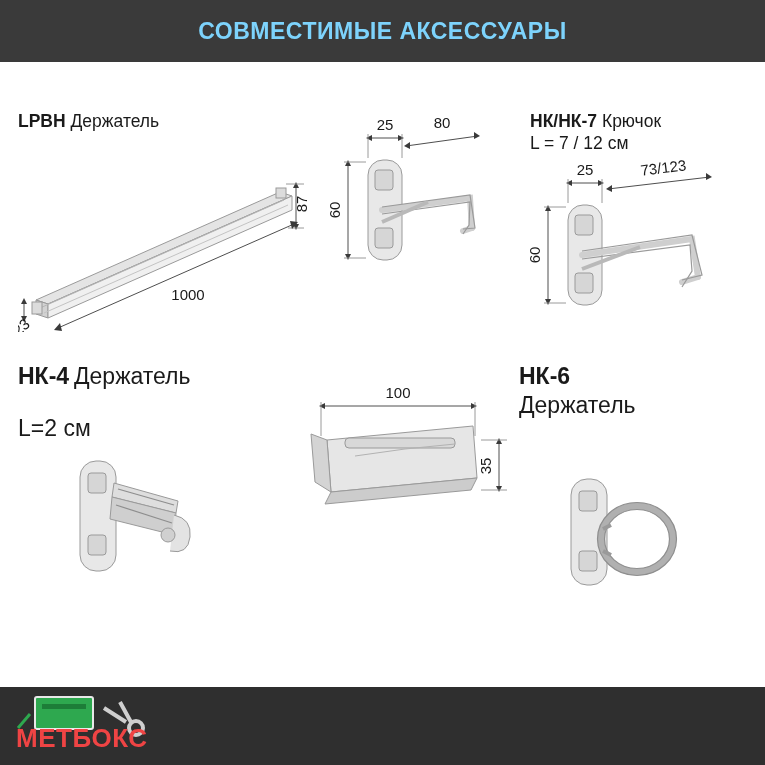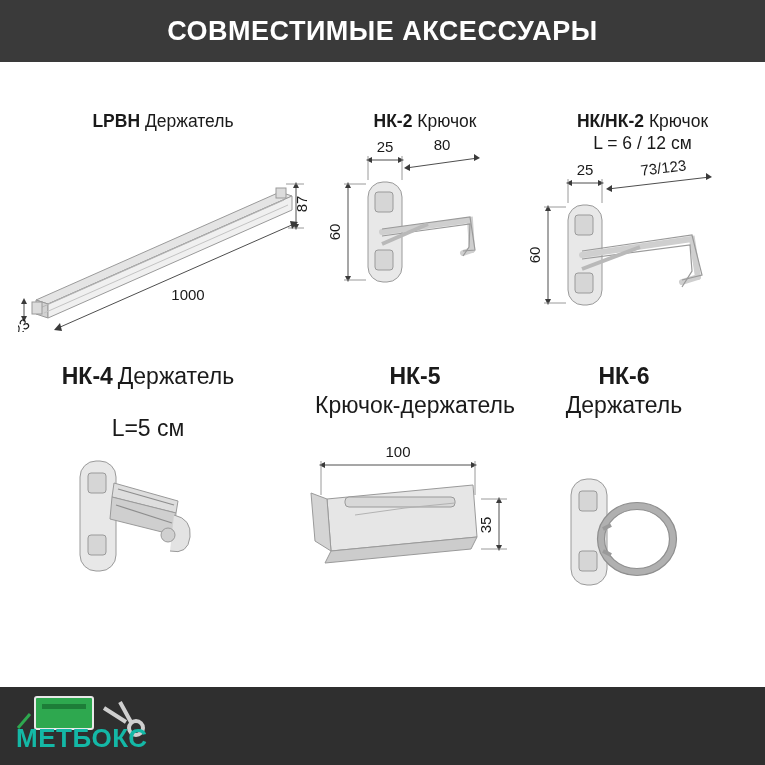--- a/index.html
+++ b/index.html
@@ -26,41 +26,40 @@
     left: 0;
     top: 0;
     width: 765px;
     height: 62px;
     background: #3a3a3a;
     display: flex;
     align-items: center;
     justify-content: center;
   }
   .header-title {
-    color: #ffffff;
-    font-size: 27px;
+    color: #7dd3fc;
+    font-size: 23px;
     font-weight: bold;
     letter-spacing: 0.5px;
     text-align: center;
     font-family: "Liberation Sans", sans-serif;
   }
   
   .grid {
     position: absolute;
     left: 0;
     top: 62px;
     width: 765px;
     height: 625px;
   }
   .cell {
     position: absolute;
     box-sizing: border-box;
   }
   .cell-title {
-    text-align: center;
     font-size: 17.5px;
     color: #1a1a1a;
     line-height: 1.28;
     font-family: "Liberation Sans", sans-serif;
   }
   .cell-title .code {
     font-weight: bold;
   }
   .cell-title .big {
     font-size: 23px;
@@ -86,21 +85,21 @@
   .logo {
     position: relative;
     margin-left: 8px;
     width: 172px;
     height: 64px;
   }
   .logo-text {
     position: absolute;
     left: 8px;
     bottom: 4px;
-    color: #14b8a6;
+    color: #ef4444;
     font-size: 26px;
     font-weight: bold;
     font-family: "Liberation Sans", sans-serif;
     letter-spacing: 0.5px;
   }
   .logo-box {
     position: absolute;
     left: 26px;
     top: 2px;
     width: 56px;
@@ -171,24 +170,20 @@
             <line x1="6" y1="168" x2="6" y2="188"></line>
             <path d="M3,172 L6,166 L9,172" fill="#3a3a3a" stroke="none"></path>
             <path d="M3,184 L6,190 L9,184" fill="#3a3a3a" stroke="none"></path>
           </g>
           <text x="4" y="200" font-size="15" fill="#1a1a1a" font-family="Liberation Sans, sans-serif" text-anchor="middle" transform="rotate(-40 4,196)">23</text>
         </svg>
       </div>
     </div>
 
     <div class="cell" style="left:320px; top:48px; width:210px; height:260px;">
-      <div class="cell-title">
-        <span class="code">НК-2</span>
-        <span>Крючок</span>
-      </div>
       <div class="art">
         <svg width="210" height="200" viewBox="0 0 210 200">
 
           <g stroke="#9a9a9a" fill="#e8e8e8" stroke-width="1">
             <rect x="48" y="50" width="34" height="100" rx="15"></rect>
             <rect x="55" y="60" width="18" height="20" rx="3" fill="#d6d6d6"></rect>
             <rect x="55" y="118" width="18" height="20" rx="3" fill="#d6d6d6"></rect>
           </g>
 
           <g stroke="#8e8e8e" fill="none" stroke-width="6" stroke-linecap="round">
@@ -225,23 +220,23 @@
             <line x1="24" y1="52" x2="46" y2="52" stroke="#8e8e8e"></line>
             <line x1="24" y1="148" x2="46" y2="148" stroke="#8e8e8e"></line>
           </g>
           <text x="20" y="100" font-size="15" fill="#1a1a1a" font-family="Liberation Sans, sans-serif" text-anchor="middle" transform="rotate(-90 20,100)">60</text>
         </svg>
       </div>
     </div>
 
     <div class="cell" style="left:530px; top:48px; width:225px; height:260px;">
       <div class="cell-title">
-        <span class="code">НК/НК-2</span>
+        <span class="code">НК/НК-7</span>
         <span>Крючок</span><br>
-        <span>L = 6 / 12 см</span>
+        <span>L = 7 / 12 см</span>
       </div>
       <div class="art">
         <svg width="225" height="200" viewBox="0 0 225 200">
           <g stroke="#9a9a9a" fill="#e8e8e8" stroke-width="1">
             <rect x="38" y="50" width="34" height="100" rx="15"></rect>
             <rect x="45" y="60" width="18" height="20" rx="3" fill="#d6d6d6"></rect>
             <rect x="45" y="118" width="18" height="20" rx="3" fill="#d6d6d6"></rect>
           </g>
           <g stroke="#8e8e8e" fill="none" stroke-width="6" stroke-linecap="round">
             <path d="M52,100 L162,84 L168,122" stroke="#cfcfcf"></path>
@@ -279,21 +274,21 @@
           <text x="10" y="100" font-size="15" fill="#1a1a1a" font-family="Liberation Sans, sans-serif" text-anchor="middle" transform="rotate(-90 10,100)">60</text>
         </svg>
       </div>
     </div>
 
     <div class="cell" style="left:18px; top:300px; width:260px; height:320px;">
       <div class="cell-title">
         <span class="code big">НК-4</span>
         <span class="big">Держатель</span><br>
         <br>
-        <span class="big">L=5 см</span>
+        <span class="big">L=2 см</span>
       </div>
       <div class="art">
         <svg width="260" height="190" viewBox="0 0 260 190">
           <g stroke="#9a9a9a" fill="#e8e8e8" stroke-width="1">
             <rect x="62" y="18" width="36" height="110" rx="16"></rect>
             <rect x="70" y="30" width="18" height="20" rx="3" fill="#d6d6d6"></rect>
             <rect x="70" y="92" width="18" height="20" rx="3" fill="#d6d6d6"></rect>
           </g>
 
           <g stroke="#9a9a9a" fill="#dedede" stroke-width="1">
@@ -304,24 +299,20 @@
           </g>
           <g stroke="#8e8e8e" fill="none" stroke-width="1.2">
             <path d="M100,46 L156,62"></path>
             <path d="M98,62 L154,80"></path>
           </g>
         </svg>
       </div>
     </div>
 
     <div class="cell" style="left:285px; top:300px; width:260px; height:320px;">
-      <div class="cell-title">
-        <span class="code big">НК-5</span><br>
-        <span class="big">Крючок-держатель</span>
-      </div>
       <div class="art" style="margin-top:16px;">
         <svg width="260" height="170" viewBox="0 0 260 170">
 
           <g stroke="#3a3a3a" stroke-width="0.9">
             <line x1="36" y1="28" x2="190" y2="28"></line>
             <path d="M40,25 L34,28 L40,31" fill="#3a3a3a" stroke="none"></path>
             <path d="M186,25 L192,28 L186,31" fill="#3a3a3a" stroke="none"></path>
             <line x1="36" y1="24" x2="36" y2="58" stroke="#8e8e8e"></line>
             <line x1="190" y1="24" x2="190" y2="58" stroke="#8e8e8e"></line>
           </g>

